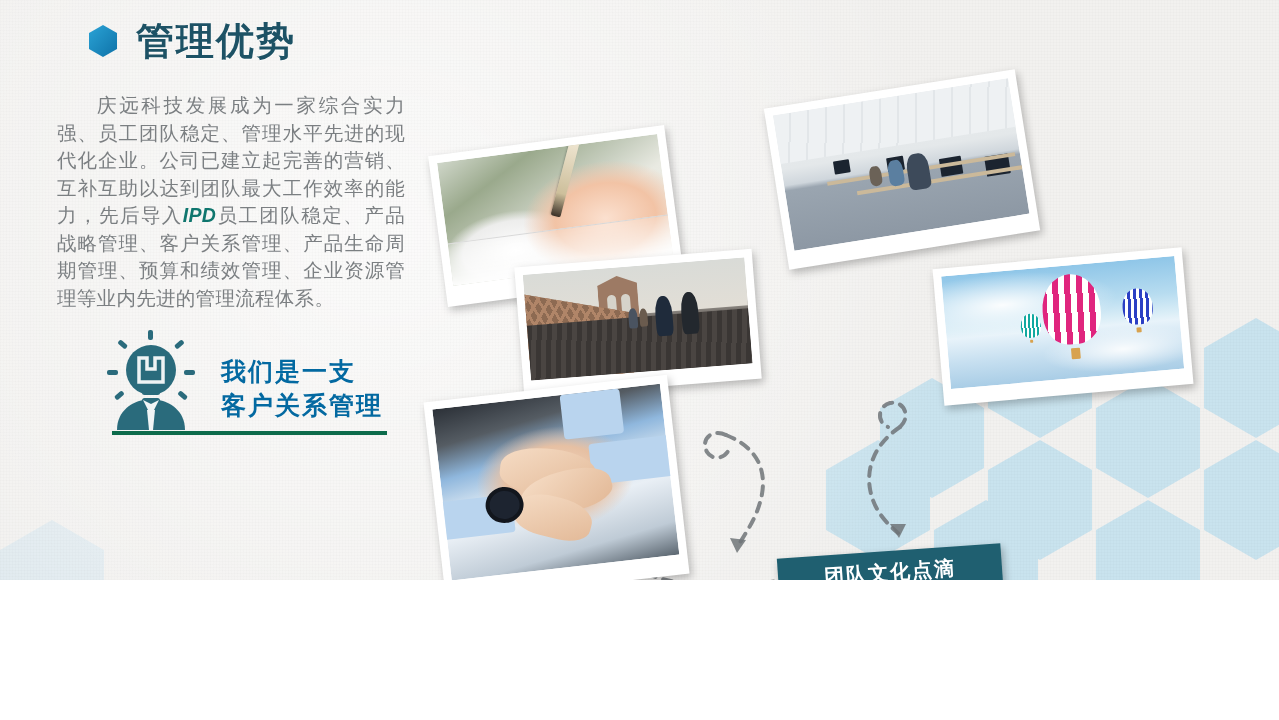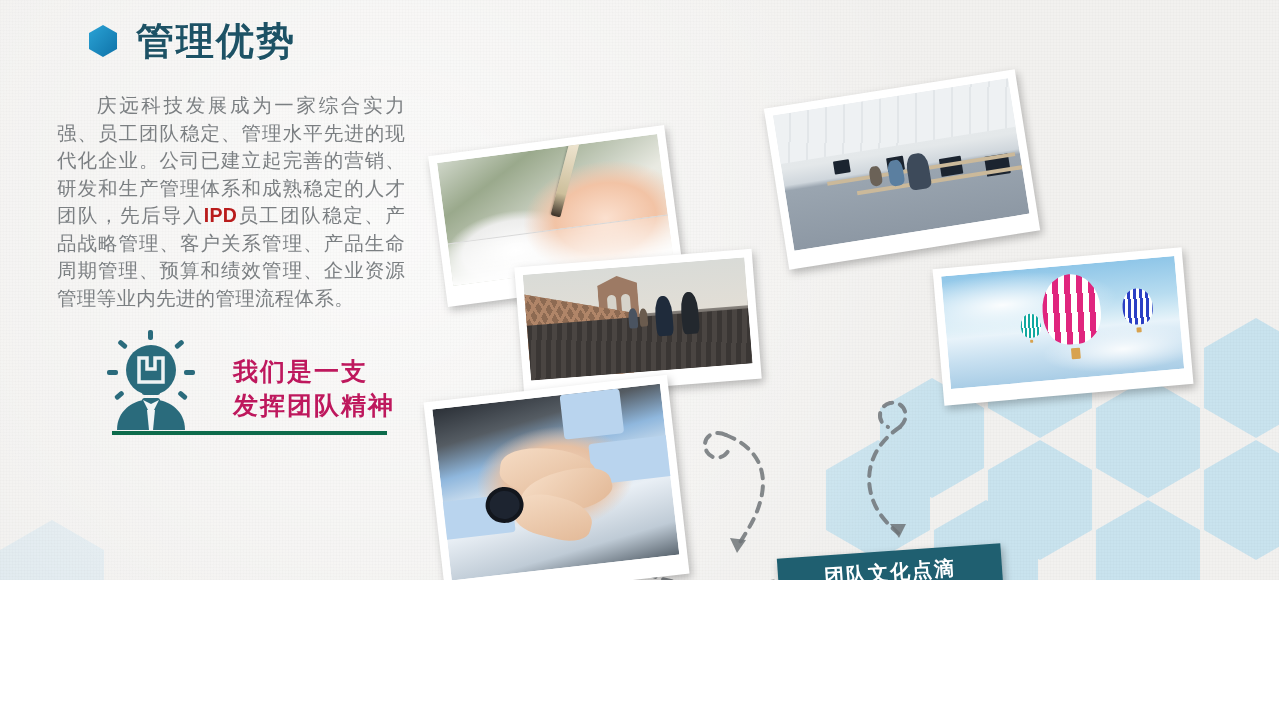--- a/index.html
+++ b/index.html
@@ -66,21 +66,21 @@
     top: 92px;
     width: 348px;
     font-size: 19.5px;
     line-height: 27.5px;
     color: #7b7f82;
     text-indent: 40px;
     text-align: justify;
     letter-spacing: 0.3px;
     z-index: 6;
   }
-  .para1 b { color: #b91c1c; font-weight: bold; }
+  .para1 b { color: #0f766e; font-weight: bold; font-style: italic; }
 
   .para2 {
     position: absolute;
     left: 92px;
     top: 459px;
     width: 300px;
     font-size: 17.5px;
     line-height: 25.5px;
     color: #8e9296;
     text-indent: 38px;
@@ -93,25 +93,25 @@
   .icon-block {
     position: absolute;
     left: 105px;
     top: 330px;
     z-index: 6;
     display: flex;
     align-items: flex-start;
   }
   .bulb-icon { width: 92px; height: 100px; flex: 0 0 auto; }
   .sub-head {
-    margin-left: 36px;
+    margin-left: 24px;
     margin-top: 24px;
     font-size: 25px;
     font-weight: bold;
-    color: #be185d;
+    color: #0369a1;
     line-height: 34px;
     letter-spacing: 2px;
   }
   .green-rule {
     position: absolute;
     left: 112px;
     top: 431px;
     width: 275px;
     height: 4px;
     background: #0d6b4b;
@@ -289,21 +289,21 @@
             <stop offset="0%" stop-color="#2aa3d6"></stop>
             <stop offset="100%" stop-color="#0f72a8"></stop>
           </linearGradient>
         </defs>
         <polygon points="15,1 29,9 29,25 15,33 1,25 1,9" fill="url(#hexg)"></polygon>
       </svg>
     </span>
     <span class="title-text">管理优势</span>
   </div>
 
-  <p class="para1"><span>庆远科技发展成为一家综合实力强、员工团队稳定、管理水平先进的现代化企业。公司已建立起完善的营销、研发和生产管理体系和成熟稳定的人才团队，先后导入</span><b>IPD</b><span>员工团队稳定、产品战略管理、客户关系管理、产品生命周期管理、预算和绩效管理、企业资源管理等业内先进的管理流程体系。</span></p>
+  <p class="para1"><span>庆远科技发展成为一家综合实力强、员工团队稳定、管理水平先进的现代化企业。公司已建立起完善的营销、互补互助以达到团队最大工作效率的能力，先后导入</span><b>IPD</b><span>员工团队稳定、产品战略管理、客户关系管理、产品生命周期管理、预算和绩效管理、企业资源管理等业内先进的管理流程体系。</span></p>
 
   <div class="icon-block">
     <span class="bulb-icon">
       <svg width="92" height="100" viewBox="0 0 92 100">
         <g fill="#2a6b7c">
 
           <rect x="43" y="0" width="5" height="10" rx="2"></rect>
           <rect x="13" y="12" width="10" height="5" rx="2" transform="rotate(40 18 14)"></rect>
           <rect x="69" y="12" width="10" height="5" rx="2" transform="rotate(-40 74 14)"></rect>
           <rect x="2" y="40" width="11" height="5" rx="2"></rect>
@@ -319,21 +319,21 @@
         </g>
 
         <path d="M34 28 h8 v11 h8 V28 h8 v24 H34 Z" fill="none" stroke="#eef3f4" stroke-width="3.5"></path>
 
         <path d="M38 70 L46 86 L54 70 L46 74 Z" fill="#f1f5f6"></path>
         <path d="M42 80 L50 80 L48 100 L44 100 Z" fill="#f1f5f6"></path>
       </svg>
     </span>
     <div class="sub-head">
       <div>我们是一支</div>
-      <div>发挥团队精神</div>
+      <div>客户关系管理</div>
     </div>
   </div>
   <div class="green-rule"></div>
 
 
   <svg class="arrows" viewBox="0 0 1279 720">
     <g fill="none" stroke="#6f7478" stroke-width="4" stroke-dasharray="9 8" stroke-linecap="round" opacity="0.85">
       <path d="M726 435 C758 448 766 470 762 494 C757 520 744 534 737 548"></path>
       <path d="M726 435 C712 428 700 440 707 452 C713 462 728 458 730 446"></path>
       <path d="M900 427 C876 443 866 466 870 489 C874 512 888 524 898 533"></path>

